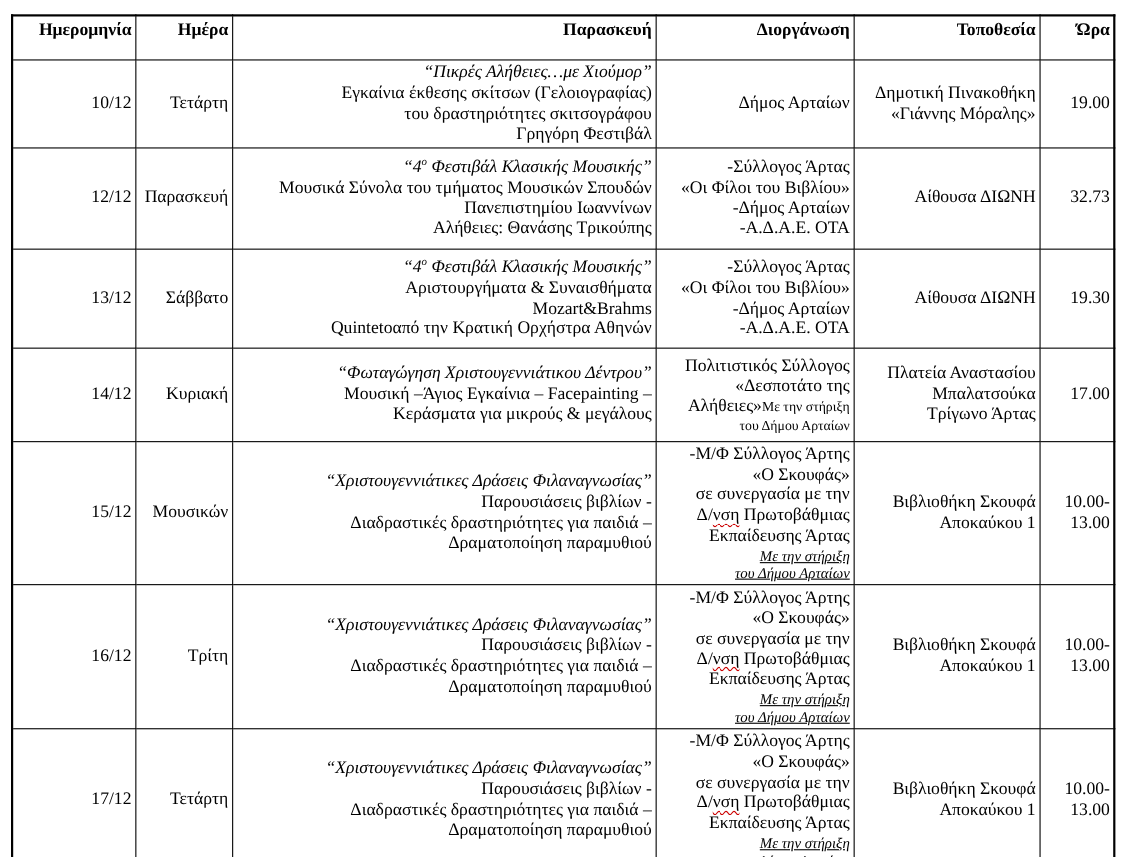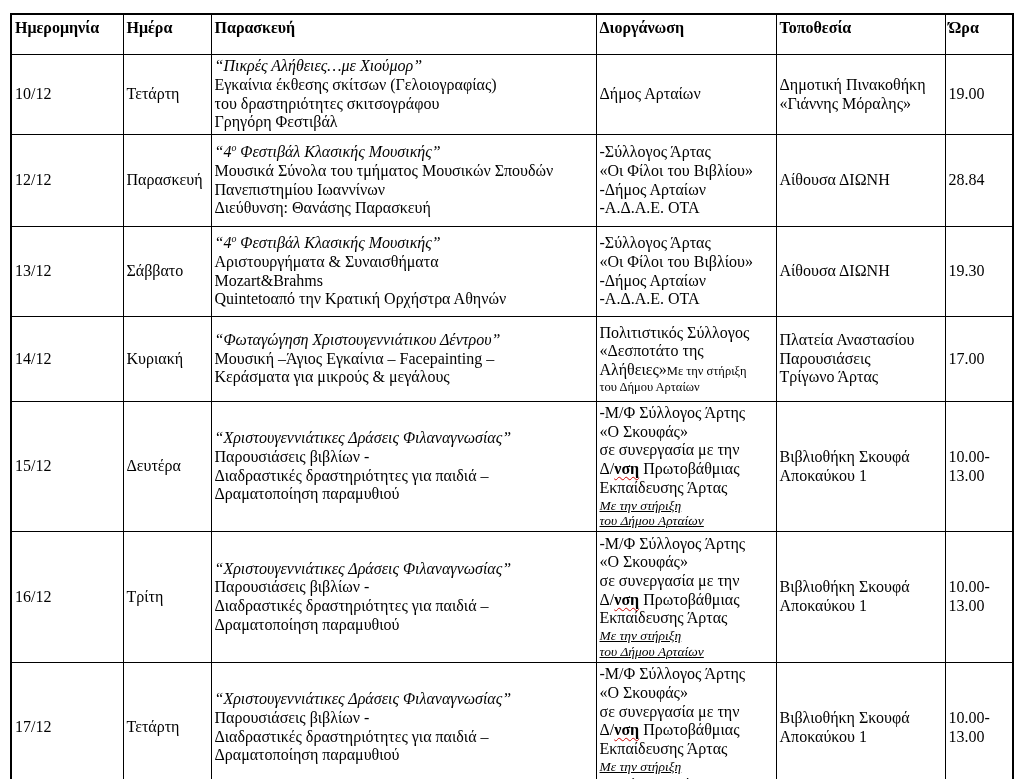--- a/index.html
+++ b/index.html
@@ -21,21 +21,21 @@
   }
   table.events {
     border-collapse: collapse;
     table-layout: fixed;
     width: 1002px;
     border: 2px solid #000;
   }
   table.events th,
   table.events td {
     border: 1px solid #000;
-    text-align: left;
+    text-align: right;
     font-size: 16px;
     line-height: 1.17;
     padding: 2px 3px;
     overflow: hidden;
     word-wrap: break-word;
   }
   table.events th {
     font-weight: bold;
     vertical-align: top;
     height: 33px;
@@ -70,21 +70,20 @@
     font-style: italic;
     text-decoration: underline;
   }
   .sq {
     text-decoration-line: underline;
     text-decoration-style: wavy;
     text-decoration-color: #cc0000;
     text-decoration-thickness: 1px;
     text-underline-offset: 2px;
     text-decoration-skip-ink: none;
-    font-weight: bold;
   }
 </style>
 </head>
 <body>
 
 <div class="table-wrap">
   <table class="events">
     <colgroup>
       <col style="width:112px">
       <col style="width:88px">
@@ -132,33 +131,33 @@
           <td>
             <div class="line">12/12</div>
           </td>
           <td>
             <div class="line">Παρασκευή</div>
           </td>
           <td>
             <div class="line title"><span>“4</span><span class="sup">ο</span><span> Φεστιβάλ Κλασικής Μουσικής”</span></div>
             <div class="line">Μουσικά Σύνολα του τμήματος Μουσικών Σπουδών</div>
             <div class="line">Πανεπιστημίου Ιωαννίνων</div>
-            <div class="line">Διεύθυνση: Θανάσης Παρασκευή</div>
+            <div class="line">Αλήθειες: Θανάσης Τρικούπης</div>
           </td>
           <td class="org-cell">
             <div class="line">-Σύλλογος Άρτας</div>
             <div class="line">«Οι Φίλοι του Βιβλίου»</div>
             <div class="line">-Δήμος Αρταίων</div>
             <div class="line">-Α.Δ.Α.Ε. ΟΤΑ</div>
           </td>
           <td>
             <div class="line">Αίθουσα ΔΙΩΝΗ</div>
           </td>
           <td>
-            <div class="line">28.84</div>
+            <div class="line">32.73</div>
           </td>
         </tr>
         <tr>
           <td>
             <div class="line">13/12</div>
           </td>
           <td>
             <div class="line">Σάββατο</div>
           </td>
           <td>
@@ -193,33 +192,33 @@
             <div class="line">Κεράσματα για μικρούς &amp; μεγάλους</div>
           </td>
           <td class="org-cell">
             <div class="line">Πολιτιστικός Σύλλογος</div>
             <div class="line">«Δεσποτάτο της</div>
             <div class="line"><span>Αλήθειες»</span><span class="small">Με την στήριξη</span></div>
             <div class="line small"><span>του Δήμου Αρταίων</span></div>
           </td>
           <td>
             <div class="line">Πλατεία Αναστασίου</div>
-            <div class="line">Παρουσιάσεις</div>
+            <div class="line">Μπαλατσούκα</div>
             <div class="line">Τρίγωνο Άρτας</div>
           </td>
           <td>
             <div class="line">17.00</div>
           </td>
         </tr>
         <tr>
           <td>
             <div class="line">15/12</div>
           </td>
           <td>
-            <div class="line">Δευτέρα</div>
+            <div class="line">Μουσικών</div>
           </td>
           <td>
             <div class="line title"><span>“Χριστουγεννιάτικες Δράσεις Φιλαναγνωσίας”</span></div>
             <div class="line">Παρουσιάσεις βιβλίων -</div>
             <div class="line">Διαδραστικές δραστηριότητες για παιδιά –</div>
             <div class="line">Δραματοποίηση παραμυθιού</div>
           </td>
           <td class="org-cell">
             <div class="line">-Μ/Φ Σύλλογος Άρτης</div>
             <div class="line">«Ο Σκουφάς»</div>

